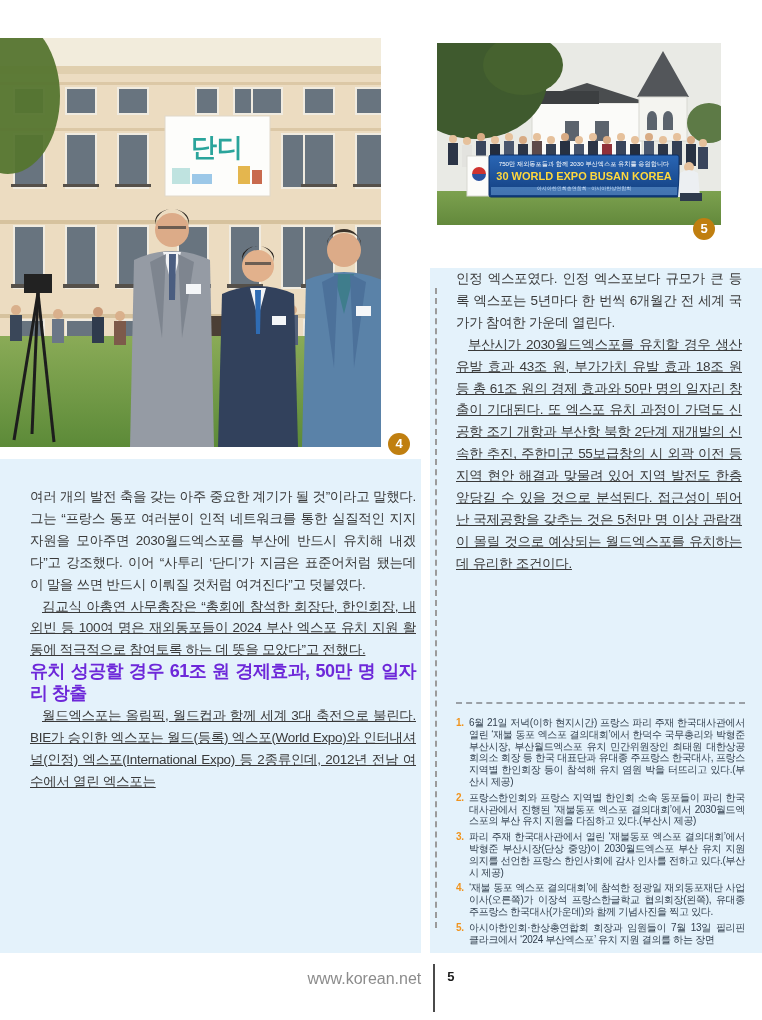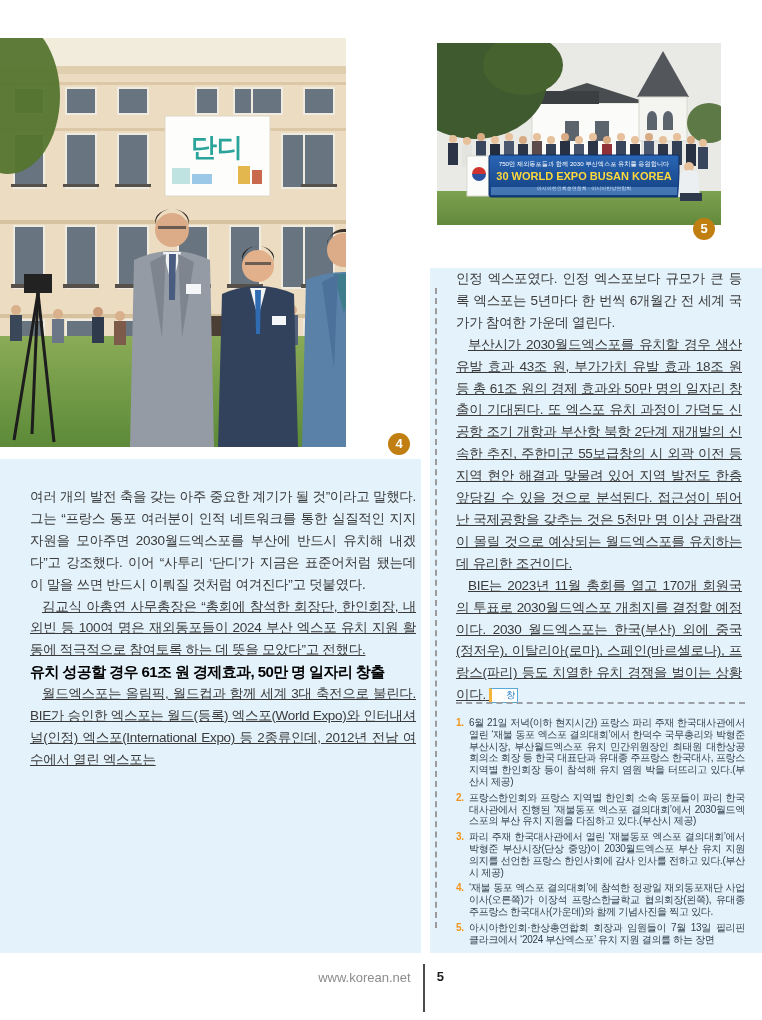--- a/index.html
+++ b/index.html
@@ -2,21 +2,21 @@
 <html><head>
 <meta charset="utf-8">
 <style>
   html,body{margin:0;padding:0;}
   body{
     width:762px;height:1020px;position:relative;background:#ffffff;
     font-family:"Liberation Sans","DejaVu Sans",sans-serif;overflow:hidden;
   }
   
   .photo{position:absolute;overflow:hidden;}
-  #photo4{left:0;top:38px;width:346px;height:409px;}
+  #photo4{left:0;top:38px;width:381px;height:409px;}
   #photo5{left:437px;top:43px;width:332px;height:182px;}
   .badge{
     position:absolute;width:22px;height:22px;border-radius:50%;
     background:#c07f10;color:#fff;font-weight:bold;font-size:13px;
     line-height:22px;text-align:center;z-index:5;
   }
   #badge4{left:388px;top:433px;}
   #badge5{left:693px;top:218px;}
   
   .panel{position:absolute;background:#e4f2fb;}
@@ -27,39 +27,39 @@
     border-left:2px dashed #9b9b9b;z-index:2;
   }
   
   .col{position:absolute;color:#3a3a3a;font-size:13.5px;line-height:21.9px;
        text-align:justify;letter-spacing:-0.3px;z-index:3;}
   #col-left{left:30px;top:486px;width:386px;}
   #col-right{left:456px;top:268px;width:286px;}
   .col p{margin:0;}
   .col p.indent{text-indent:12px;text-decoration:underline;}
   .sec-heading{
-    color:#000000;font-weight:bold;font-size:15px;letter-spacing:-0.6px;
+    color:#6d28d9;font-weight:bold;font-size:18px;letter-spacing:-0.6px;
     margin:9px 0 4px 0;
   }
   .endmark{
     display:inline-block;font-size:9px;line-height:11px;color:#2b7fc0;
     background:#ffffff;border:1px solid #58a8d8;border-left:3px solid #f5b53a;
     padding:1px 2px;vertical-align:1px;
   }
   
   #footnotes{position:absolute;left:456px;top:702px;width:289px;z-index:3;}
   .fn-divider{border-top:2px dashed #9aa0a6;margin:0 0 13px 0;height:0;}
   .fn-item{display:flex;margin-bottom:4px;font-size:10px;line-height:11.8px;
            color:#33404f;text-align:justify;letter-spacing:-0.3px;}
   .fn-num{color:#f0941e;font-weight:bold;flex:0 0 13px;}
   .fn-text{flex:1;}
   
   #footer{position:absolute;left:0;top:964px;width:762px;display:flex;
           justify-content:center;align-items:flex-start;z-index:3;}
-  #footer .url{color:#8c8c8c;font-size:13px;padding-top:6px;}
+  #footer .url{color:#8c8c8c;font-size:16px;padding-top:6px;}
   #footer .bar{width:2px;height:48px;background:#4a4a4a;margin:0 12px;}
   #footer .pageno{color:#1c1c1c;font-size:13px;font-weight:bold;padding-top:5px;}
 </style>
 </head>
 <body>
 
 <div class="photo" id="photo4">
   <svg width="421" height="409" viewBox="0 0 421 409">
     <defs>
       <linearGradient id="lawn4" x1="0" y1="0" x2="0" y2="1">
@@ -375,21 +375,20 @@
 <div class="col" id="col-left">
   <p>여러 개의 발전 축을 갖는 아주 중요한 계기가 될 것”이라고 말했다. 그는 “프랑스 동포 여러분이 인적 네트워크를 통한 실질적인 지지 자원을 모아주면 2030월드엑스포를 부산에 반드시 유치해 내겠다”고 강조했다. 이어 “사투리 ‘단디’가 지금은 표준어처럼 됐는데 이 말을 쓰면 반드시 이뤄질 것처럼 여겨진다”고 덧붙였다.</p>
   <p class="indent">김교식 아총연 사무총장은 “총회에 참석한 회장단, 한인회장, 내외빈 등 100여 명은 재외동포들이 2024 부산 엑스포 유치 지원 활동에 적극적으로 참여토록 하는 데 뜻을 모았다”고 전했다.</p>
   <p class="sec-heading">유치 성공할 경우 61조 원 경제효과, 50만 명 일자리 창출</p>
   <p class="indent">월드엑스포는 올림픽, 월드컵과 함께 세계 3대 축전으로 불린다. BIE가 승인한 엑스포는 월드(등록) 엑스포(World Expo)와 인터내셔널(인정) 엑스포(International Expo) 등 2종류인데, 2012년 전남 여수에서 열린 엑스포는</p>
 </div>
 
 <div class="col" id="col-right">
   <p>인정 엑스포였다. 인정 엑스포보다 규모가 큰 등록 엑스포는 5년마다 한 번씩 6개월간 전 세계 국가가 참여한 가운데 열린다.</p>
   <p class="indent">부산시가 2030월드엑스포를 유치할 경우 생산유발 효과 43조 원, 부가가치 유발 효과 18조 원 등 총 61조 원의 경제 효과와 50만 명의 일자리 창출이 기대된다. 또 엑스포 유치 과정이 가덕도 신공항 조기 개항과 부산항 북항 2단계 재개발의 신속한 추진, 주한미군 55보급창의 시 외곽 이전 등 지역 현안 해결과 맞물려 있어 지역 발전도 한층 앞당길 수 있을 것으로 분석된다. 접근성이 뛰어난 국제공항을 갖추는 것은 5천만 명 이상 관람객이 몰릴 것으로 예상되는 월드엑스포를 유치하는 데 유리한 조건이다.</p>
-  <p class="indent"><span>BIE는 2023년 11월 총회를 열고 170개 회원국의 투표로 2030월드엑스포 개최지를 결정할 예정이다. 2030 월드엑스포는 한국(부산) 외에 중국(정저우), 이탈리아(로마), 스페인(바르셀로나), 프랑스(파리) 등도 치열한 유치 경쟁을 벌이는 상황이다.</span> <span class="endmark">창</span></p>
 </div>
 
 <div id="footnotes">
   <div class="fn-divider"></div>
   <div class="fn-item">
     <span class="fn-num">1.</span>
     <span class="fn-text">6월 21일 저녁(이하 현지시간) 프랑스 파리 주재 한국대사관에서 열린 ‘재불 동포 엑스포 결의대회’에서 한덕수 국무총리와 박형준 부산시장, 부산월드엑스포 유치 민간위원장인 최태원 대한상공회의소 회장 등 한국 대표단과 유대종 주프랑스 한국대사, 프랑스 지역별 한인회장 등이 참석해 유치 염원 박을 터뜨리고 있다.(부산시 제공)</span>
   </div>
   <div class="fn-item">
     <span class="fn-num">2.</span>

